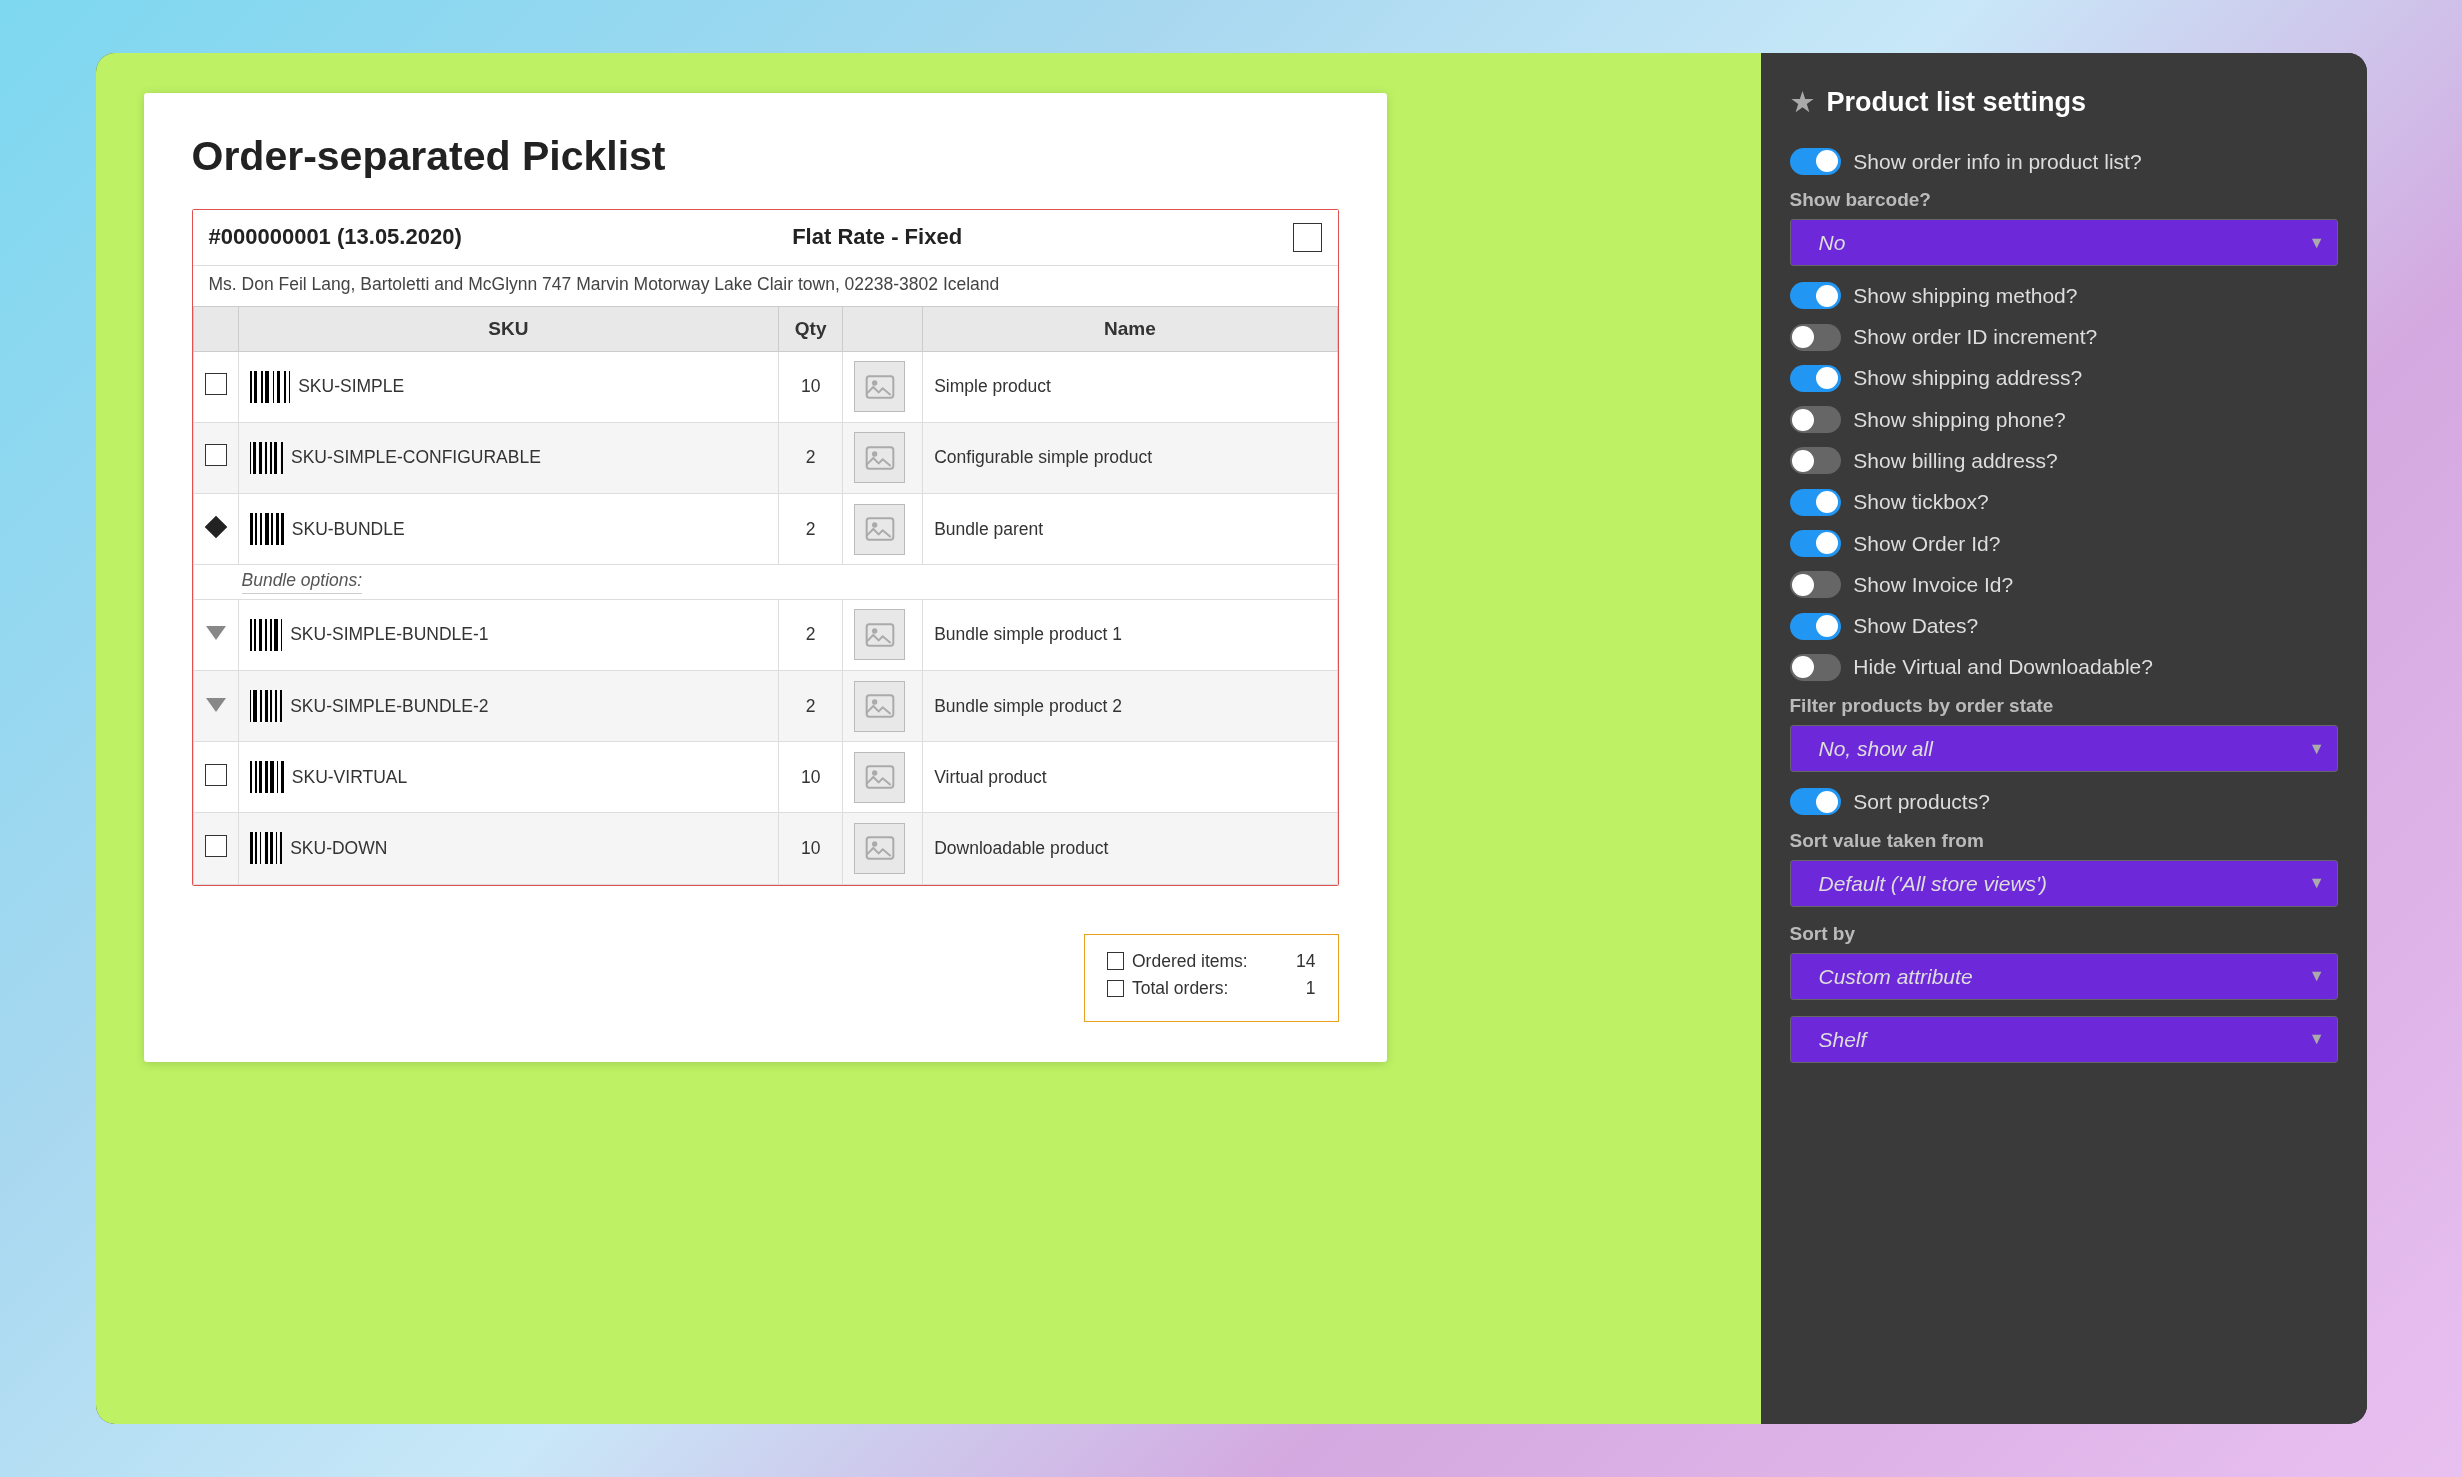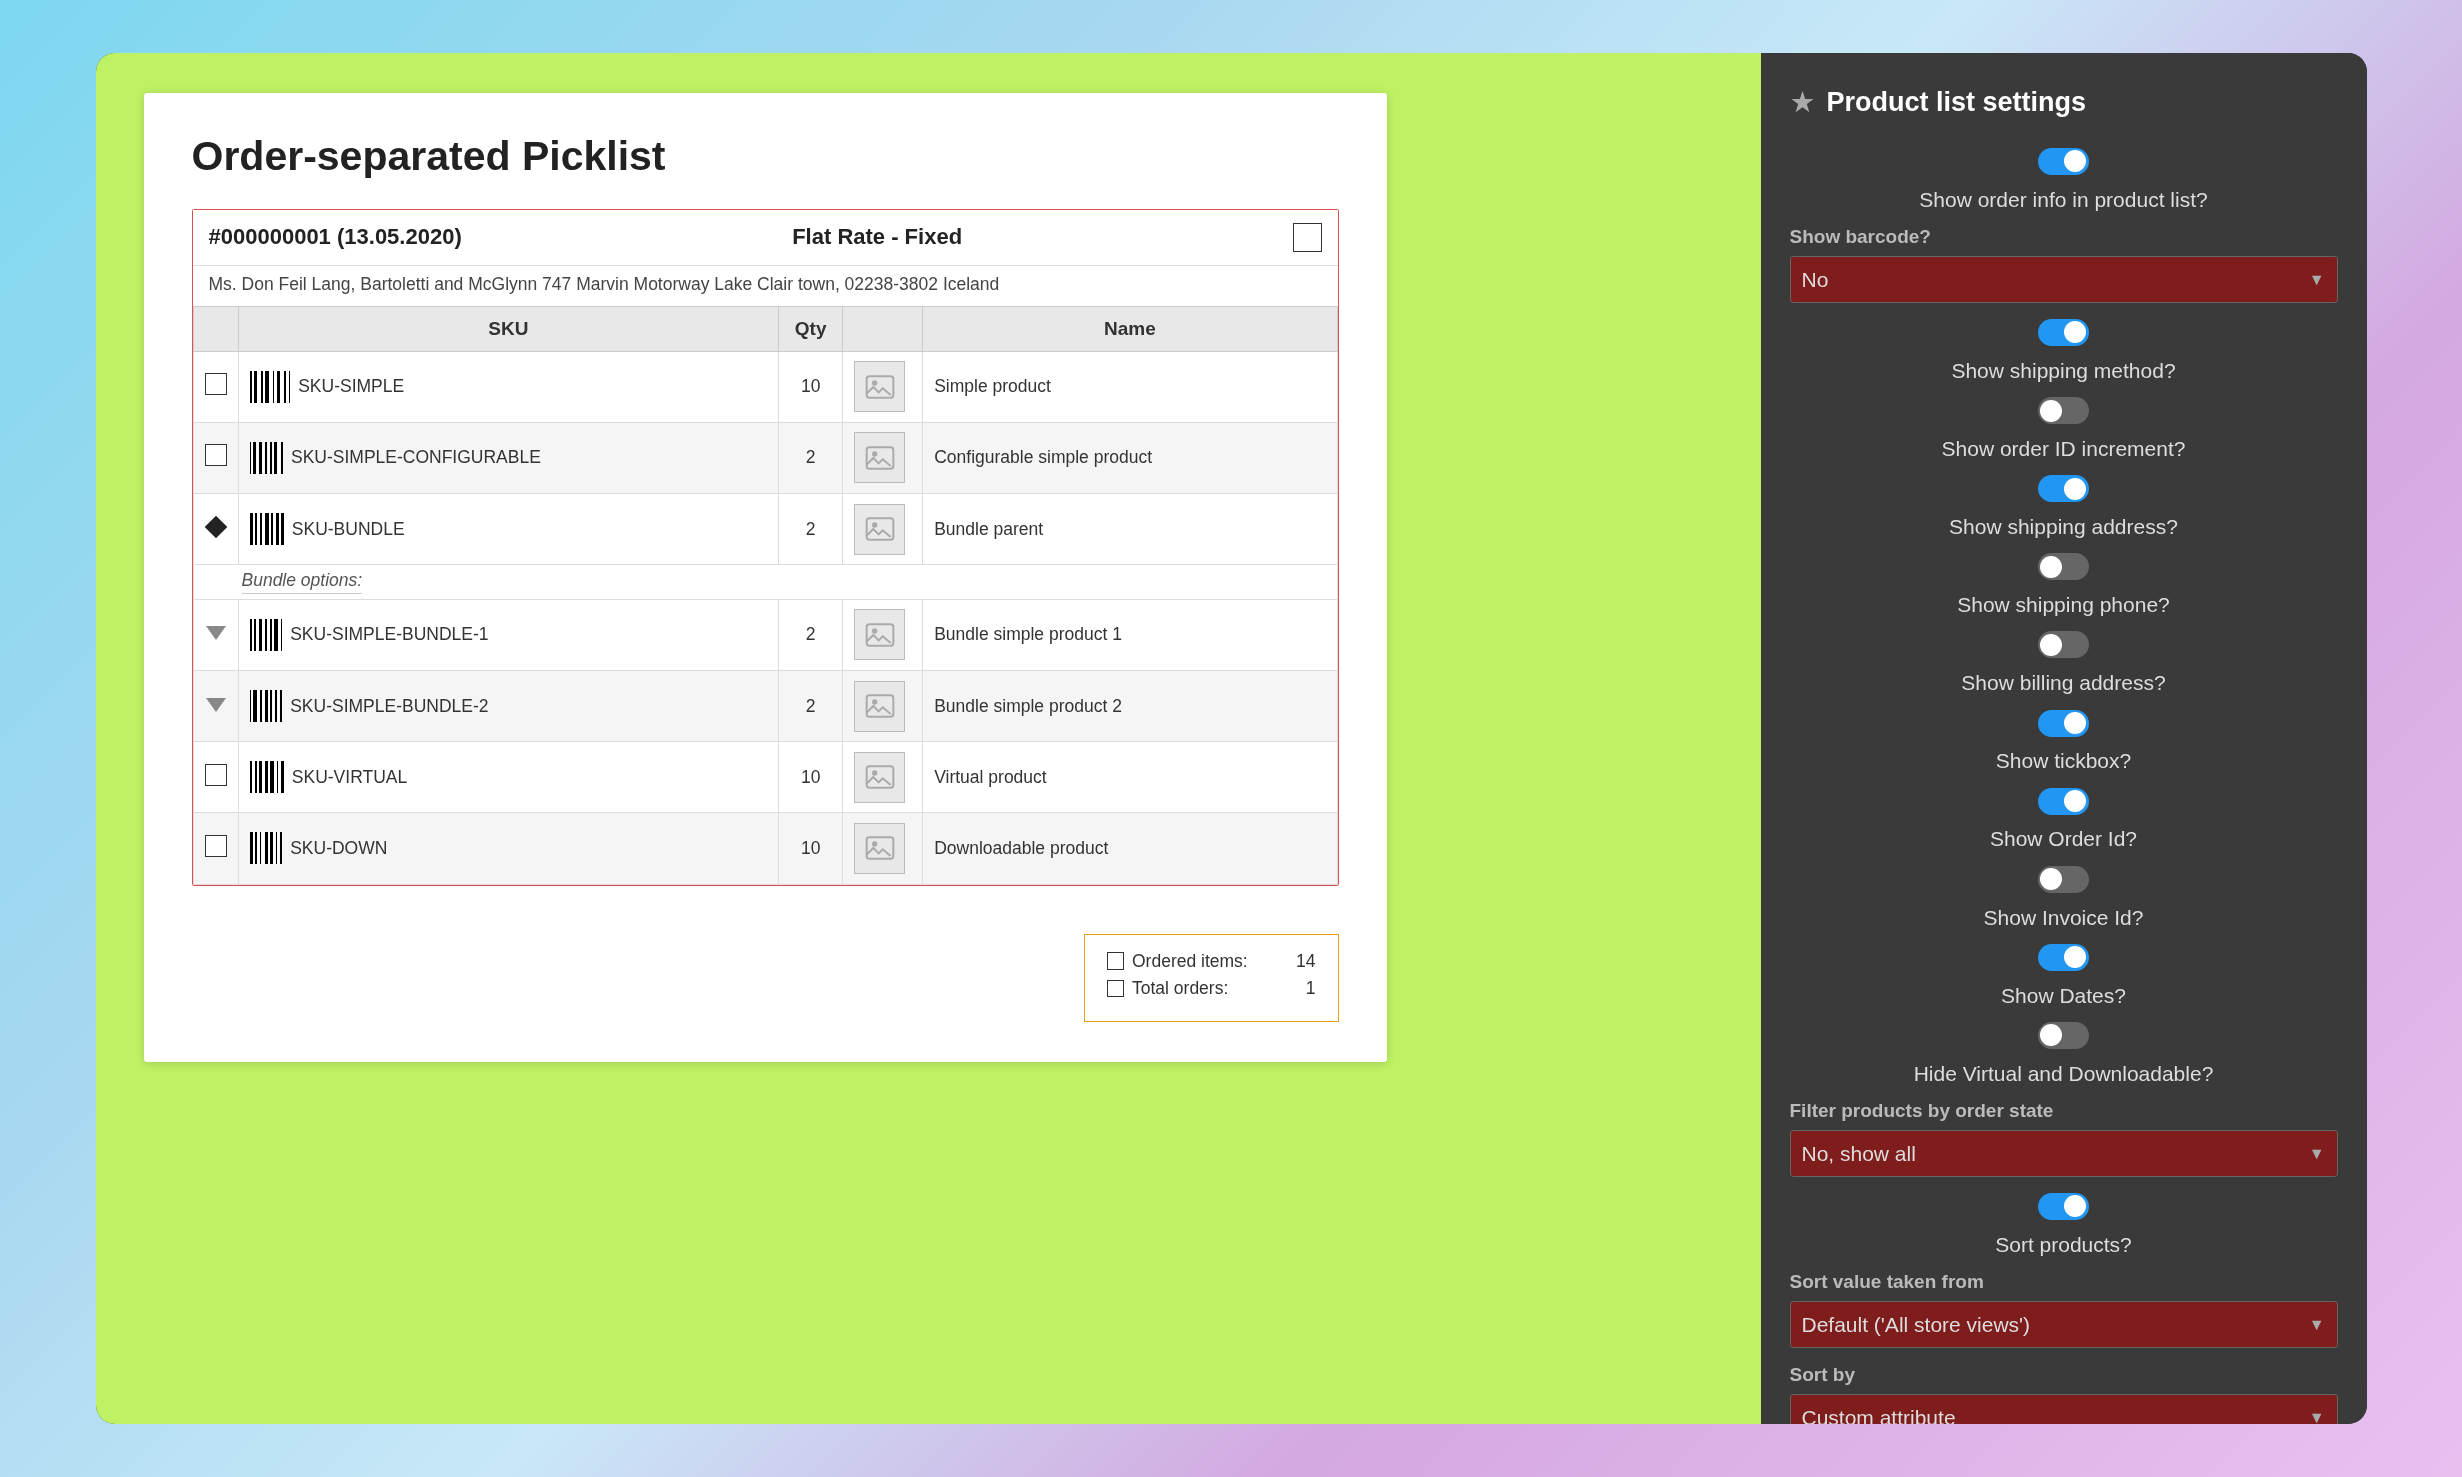--- a/index.html
+++ b/index.html
@@ -208,21 +208,20 @@
       font-size: 27px;
       font-weight: 600;
       color: #fff;
     }
     
     .toggle-row {
       display: flex;
       align-items: center;
       gap: 12.8px;
       margin-bottom: 14.3px;
-      flex-direction: column;
     }
     .toggle {
       width: 51px;
       height: 27px;
       border-radius: 13.5px;
       position: relative;
       flex-shrink: 0;
       cursor: pointer;
     }
     .toggle.on { background: #2196F3; }
@@ -251,28 +250,29 @@
       margin-top: 8px;
       font-weight: bold;
     }
     
     .dropdown-wrapper {
       position: relative;
       margin-bottom: 16px;
     }
     .dropdown {
       width: 100%;
-      background: #7f1d1d;
+      background: #6d28d9;
       border: 0.8px solid #666;
       border-radius: 3.2px;
       color: #ddd;
       font-size: 21px;
-      padding: 11px 11px;
+      padding: 11px 28px;
       appearance: none;
       cursor: pointer;
+      font-style: italic;
     }
     .dropdown-arrow {
       position: absolute;
       right: 12.8px;
       top: 50%;
       transform: translateY(-50%);
       color: #aaa;
       font-size: 16px;
       pointer-events: none;
     }

